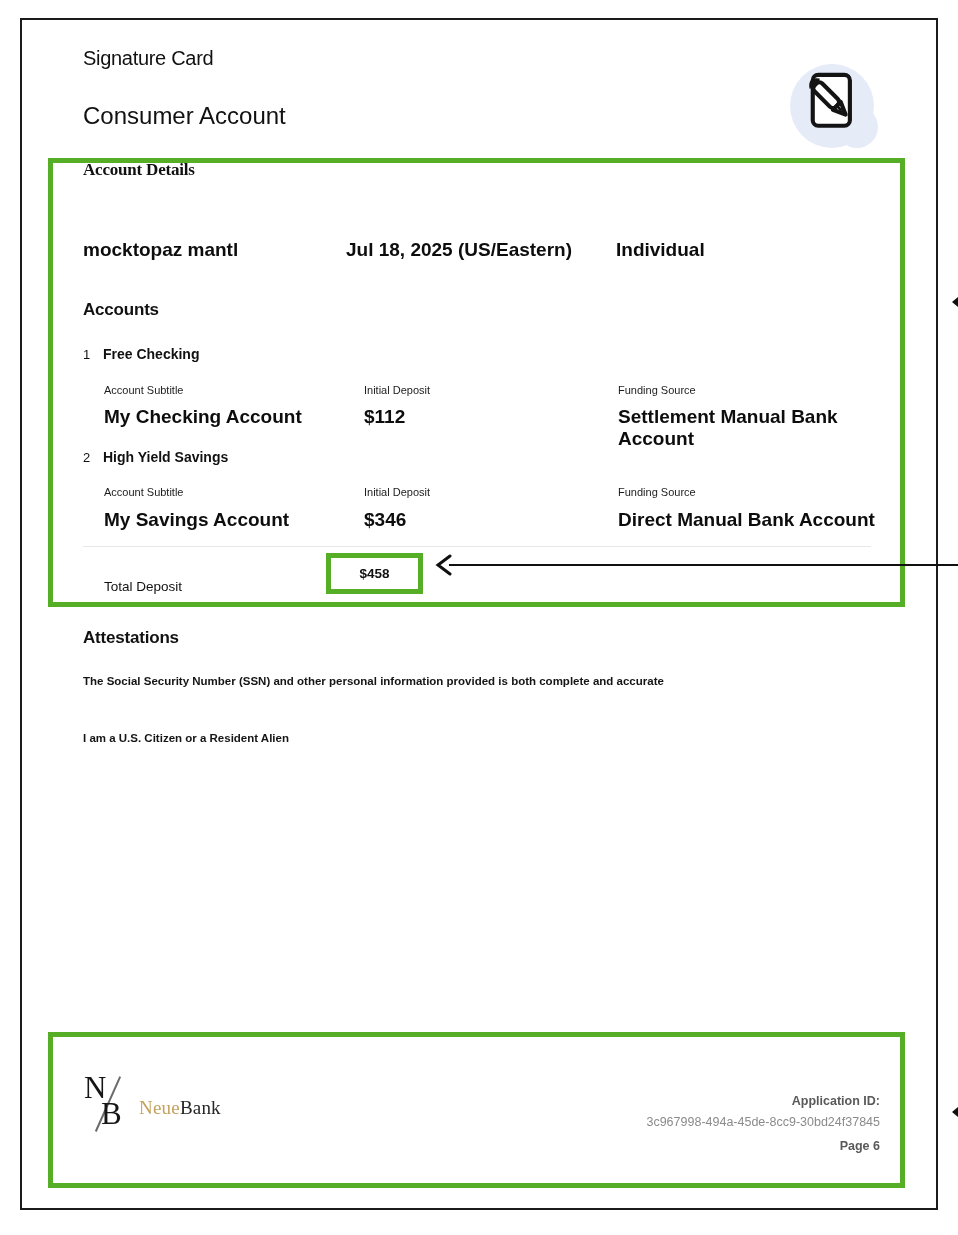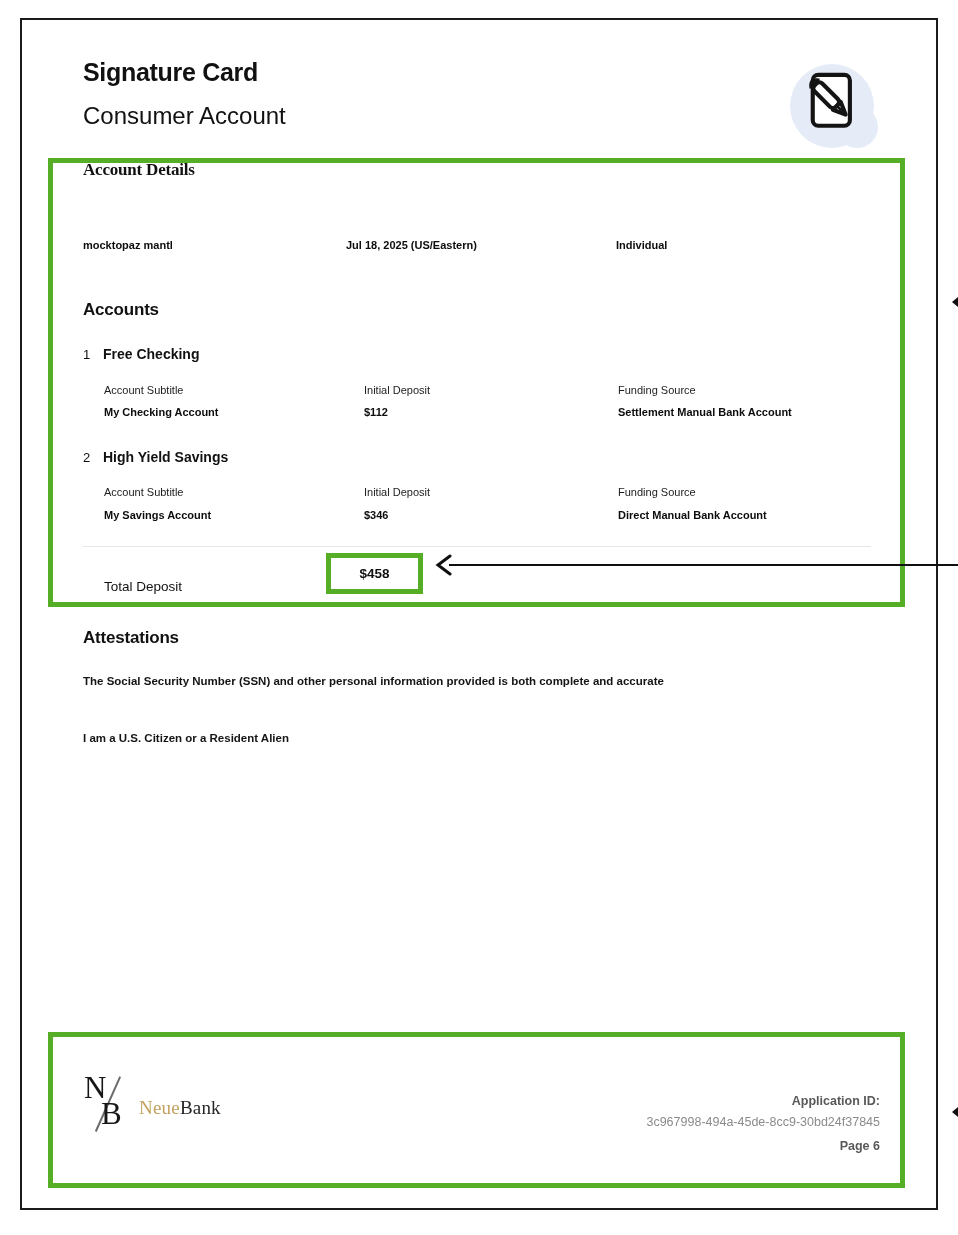--- a/index.html
+++ b/index.html
@@ -4,21 +4,21 @@
 <style>
   * { margin: 0; padding: 0; box-sizing: border-box; }
   html, body { background: #ffffff; }
   body { font-family: "Liberation Sans", sans-serif; color: #111; }
   .canvas { position: relative; width: 958px; height: 1235px; background: #fff; overflow: hidden; }
 
   .page-border { position: absolute; left: 20px; top: 18px; width: 918px; height: 1192px;
                  border: 2px solid #1b1b1b; background: #fff; }
 
   
-  .doc-title { position: absolute; left: 83px; top: 58px; font-size: 25px; font-weight: 700; letter-spacing: -0.3px; }
+  .doc-title { position: absolute; left: 83px; top: 47px; font-size: 20px; font-weight: 400; letter-spacing: -0.3px; }
   .doc-subtitle { position: absolute; left: 83px; top: 102px; font-size: 24px; font-weight: 400; }
 
   .icon-blob { position: absolute; left: 790px; top: 64px; width: 84px; height: 84px;
                border-radius: 50%; background: #E6EBF8; }
   .icon-blob2 { position: absolute; left: 836px; top: 106px; width: 42px; height: 42px;
                 border-radius: 50%; background: #E6EBF8; }
   .header-icon-svg { position: absolute; left: 799px; top: 68px; }
 
   
   .ann-box { position: absolute; border: 5px solid #56AE27; background: transparent; }
@@ -30,21 +30,21 @@
 
   .row { position: absolute; left: 83px; width: 790px; height: 40px; }
   .row .col1 { position: absolute; left: 0; }
   .row .col2 { position: absolute; left: 263px; }
   .row .col3 { position: absolute; left: 533px; }
   .row.indent { left: 104px; }
   .row.indent .col2 { left: 260px; }
   .row.indent .col3 { left: 514px; }
 
   .field-label { font-size: 11px; font-weight: 400; color: #1c1c1c; }
-  .field-value { font-size: 11px; font-weight: 700; color: #0d0d0d; }
+  .field-value { font-size: 19px; font-weight: 700; color: #0d0d0d; }
 
   .account-title { position: absolute; left: 83px; font-size: 14px; }
   .account-title .num { display: inline-block; width: 20px; font-weight: 400; font-size: 13px; }
   .account-title .name { font-weight: 700; }
 
   .divider { position: absolute; left: 83px; top: 546px; width: 788px; height: 1px; background: #e7e7e7; }
 
   .total-label { position: absolute; left: 104px; top: 567px; font-size: 13.5px; font-weight: 400; margin-top: 12px; }
   .total-value { position: absolute; left: 326px; top: 553px; width: 97px; height: 41px;
                  display: flex; align-items: center; justify-content: center;

